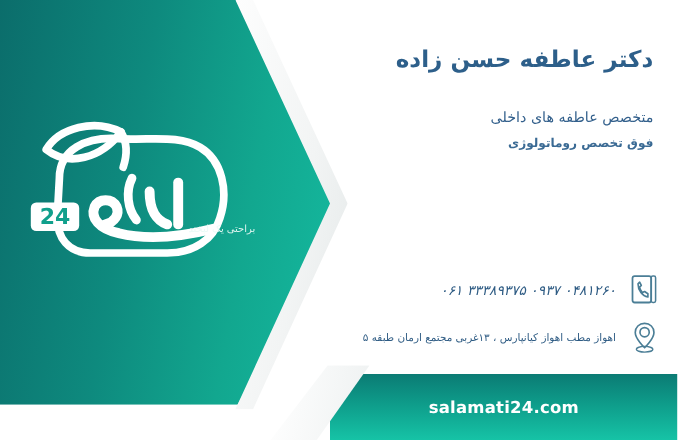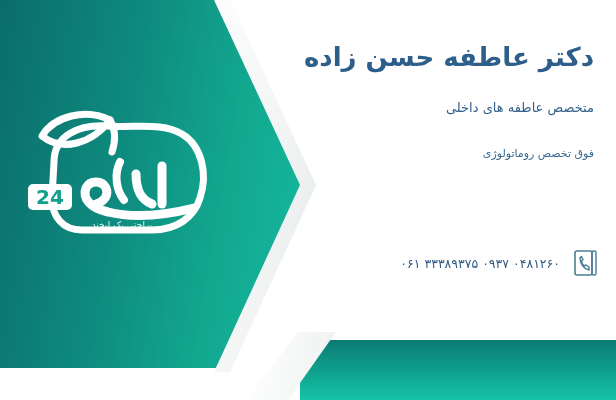--- a/index.html
+++ b/index.html
@@ -70,23 +70,23 @@
   
   .logo {
     position: absolute;
     left: 12px; top: 100px;
     width: 220px; height: 172px;
     z-index: 5;
   }
   .logo svg { display: block; width: 220px; height: 140px; }
   .logo-tagline {
     position: absolute;
-    left: 0; top: 120px;
+    left: 0; top: 104px;
     width: 220px;
-    text-align: center;
+    text-align: right;
     color: #eafaf6;
     font-size: 9px;
     direction: rtl;
     letter-spacing: 1px;
     opacity: .95;
   }
   .logo-url {
     position: absolute;
     left: 0; top: 136px;
     width: 220px;
@@ -102,37 +102,38 @@
     position: absolute;
     left: 300px; top: 0;
     width: 316px; height: 340px;
     direction: rtl;
     z-index: 6;
   }
   .doctor-name {
     position: absolute;
     right: 22px; top: 42px;
     color: #2d5f8a;
-    font-size: 26px;
+    font-size: 21px;
     font-weight: bold;
     white-space: nowrap;
   }
   .specialty {
     position: absolute;
     right: 22px; top: 100px;
     color: #33608c;
     font-size: 13px;
     white-space: nowrap;
   }
   .subspecialty {
     position: absolute;
-    right: 22px; top: 147px;
+    right: 22px; top: 124px;
     color: #3a6a94;
     font-size: 11px;
     white-space: nowrap;
+    font-weight: bold;
   }
 
   .contact-row {
     position: absolute;
     right: 14px;
     display: flex;
     align-items: center;
     gap: 10px;
   }
   .row-phone { top: 246px; }
@@ -142,34 +143,35 @@
     width: 32px; height: 34px;
     flex: 0 0 32px;
     display: flex; align-items: center; justify-content: center;
   }
   .row-text {
     color: #2f5c84;
     font-size: 11.5px;
     white-space: nowrap;
     letter-spacing: .2px;
   }
-  .row-text.phone { font-size: 12.5px; }
+  .row-text.phone { font-size: 12.5px; font-style: italic; }
   .row-text.address { font-size: 9.5px; }
 </style>
 </head>
 <body>
 
 <div id="card">
 
   <div class="footer-bar"></div>
 
   <div class="teal-block"></div>
   <div class="white-stripe"></div>
   <div class="footer-notch"></div>
 
+  <div class="footer-url">salamati24.com</div>
 
   <div class="logo">
     <svg viewBox="0 0 220 140">
 
       <path d="M42 62 C42 36 66 24 96 26 C124 28 150 22 170 34 C190 46 196 74 188 98 C182 118 164 130 140 130 L70 130 C50 130 40 116 40 98 Z" fill="none" stroke="#ffffff" stroke-width="7" stroke-linejoin="round"></path>
 
       <path d="M30 36 C42 16 74 8 98 20 C80 44 50 52 30 36 Z" fill="none" stroke="#ffffff" stroke-width="7" stroke-linejoin="round"></path>
 
       <path d="M98 20 C104 30 104 40 100 52" fill="none" stroke="#ffffff" stroke-width="7" stroke-linecap="round"></path>
 
@@ -194,15 +196,25 @@
       <span class="row-icon">
         <svg width="26" height="28" viewBox="0 0 26 28">
           <rect x="2" y="2" width="17" height="24" rx="2" fill="none" stroke="#4b7e96" stroke-width="1.6"></rect>
           <rect x="19" y="2" width="4" height="24" rx="1.5" fill="none" stroke="#4b7e96" stroke-width="1.4"></rect>
           <path d="M7 9 C7 15 11 20 16 21 L16 18 L13 16 L11 17 C9.5 15.5 8.5 14 8.5 12 L10 10.5 L8.5 7.5 Z" fill="none" stroke="#4b7e96" stroke-width="1.5" stroke-linejoin="round"></path>
         </svg>
       </span>
       <span class="row-text phone">۰۴۸۱۲۶۰ ۰۹۳۷ ۳۳۳۸۹۳۷۵ ۰۶۱</span>
     </div>
 
+    <div class="contact-row row-address">
+      <span class="row-icon">
+        <svg width="26" height="30" viewBox="0 0 26 30">
+          <path d="M13 2 C8 2 4.5 5.6 4.5 10.2 C4.5 16 13 24 13 24 C13 24 21.5 16 21.5 10.2 C21.5 5.6 18 2 13 2 Z" fill="none" stroke="#4b7e96" stroke-width="1.5"></path>
+          <circle cx="13" cy="10" r="4.2" fill="none" stroke="#4b7e96" stroke-width="1.5"></circle>
+          <ellipse cx="13" cy="25.5" rx="7.5" ry="2.6" fill="none" stroke="#4b7e96" stroke-width="1.3"></ellipse>
+        </svg>
+      </span>
+      <span class="row-text address">اهواز مطب اهواز کیانپارس ، ۱۳غربی مجتمع ارمان طبقه ۵</span>
+    </div>
 
   </div>
 </div>
 
 </body></html>

